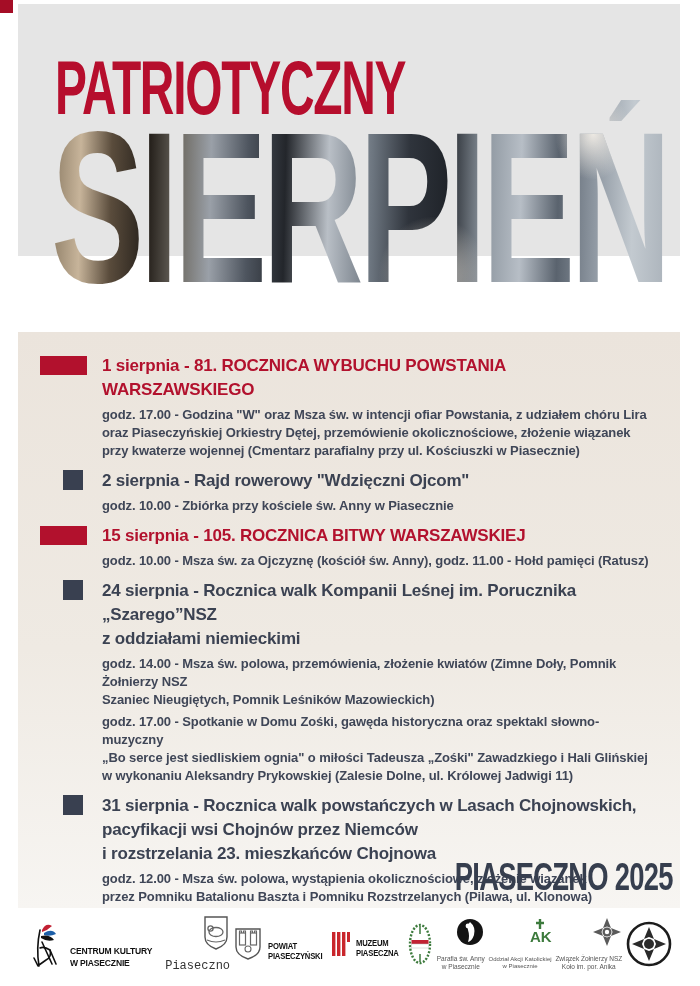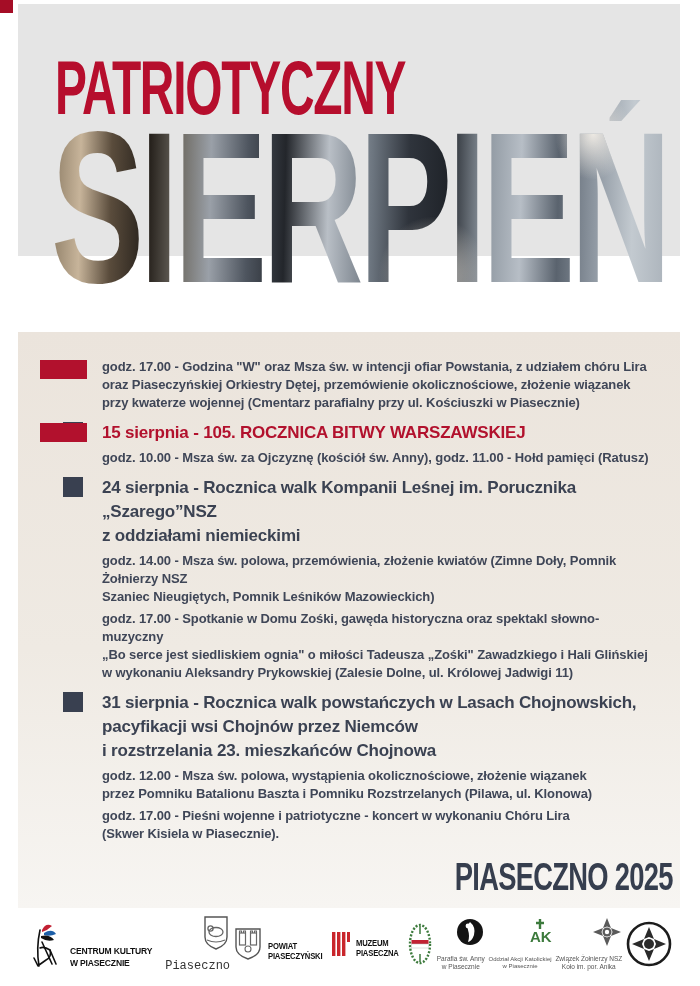--- a/index.html
+++ b/index.html
@@ -76,28 +76,37 @@
 
 <div class="header">
   <div class="kicker">PATRIOTYCZNY</div>
   <div class="big-title">SIERPIEŃ</div>
 </div>
 
 <div class="panel">
   <div>
       <div class="event">
         <span class="marker red"></span>
+        <div class="ev-title red">
+          <div>1 sierpnia - 81. ROCZNICA WYBUCHU POWSTANIA WARSZAWSKIEGO</div>
+        </div>
         <div class="ev-para">
           <div>godz. 17.00  - Godzina "W" oraz Msza św. w intencji ofiar Powstania, z udziałem chóru Lira</div>
           <div>oraz Piaseczyńskiej Orkiestry Dętej, przemówienie okolicznościowe, złożenie wiązanek</div>
           <div>przy kwaterze wojennej (Cmentarz parafialny przy ul. Kościuszki w Piasecznie)</div>
         </div>
       </div>
       <div class="event">
         <span class="marker navy"></span>
+        <div class="ev-title navy">
+          <div>2 sierpnia - Rajd rowerowy "Wdzięczni Ojcom"</div>
+        </div>
+        <div class="ev-para">
+          <div>godz. 10.00 - Zbiórka przy kościele św. Anny w Piasecznie</div>
+        </div>
       </div>
       <div class="event">
         <span class="marker red"></span>
         <div class="ev-title red">
           <div>15 sierpnia - 105. ROCZNICA BITWY WARSZAWSKIEJ</div>
         </div>
         <div class="ev-para">
           <div>godz. 10.00 - Msza św. za Ojczyznę (kościół św. Anny), godz. 11.00 - Hołd pamięci (Ratusz)</div>
         </div>
       </div>

